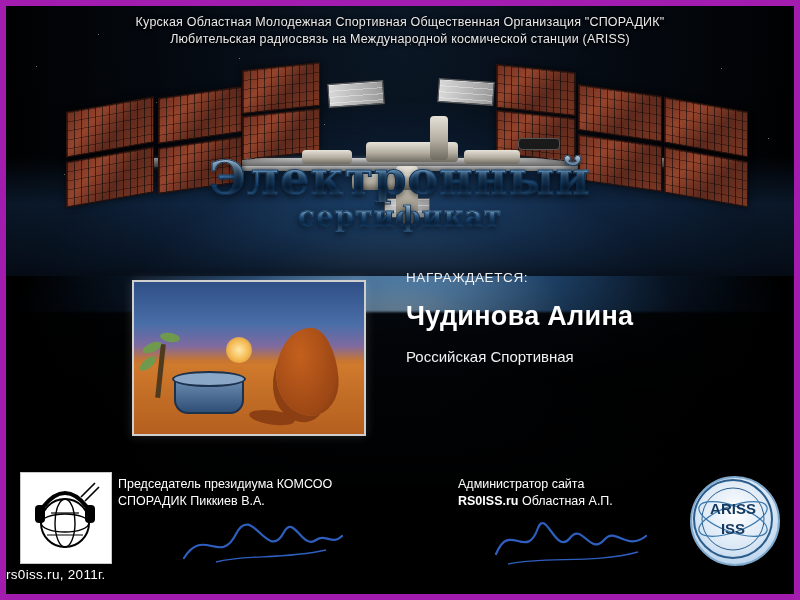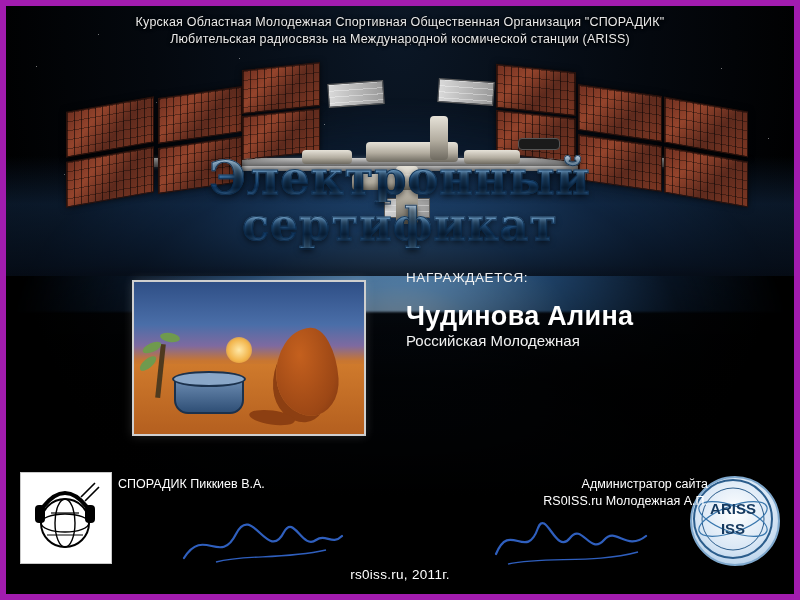--- a/index.html
+++ b/index.html
@@ -143,21 +143,21 @@
     font-weight: bold;
     letter-spacing: 1px;
     background: linear-gradient(to bottom, #dff0ff 0%, #8fc4ef 30%, #2f6fae 52%, #123f70 70%, #5d9ad0 100%);
     -webkit-background-clip: text;
     background-clip: text;
     color: transparent;
     -webkit-text-stroke: 1px rgba(10,40,70,.85);
     text-shadow: 0 2px 6px rgba(0,0,0,.7);
     line-height: 1.05;
   }
-  .title-line.second { font-size: 44px; }
+  .title-line.second { font-size: 28px; }
 
   
   .drawing-frame {
     position: absolute;
     left: 126px;
     top: 274px;
     width: 230px;
     height: 152px;
     border: 2px solid #cfcfcf;
     background: #111;
@@ -221,21 +221,21 @@
   .award-label {
     font-size: 13.5px;
     letter-spacing: .6px;
     color: #f0f0f0;
     margin-bottom: 16px;
   }
   .award-name {
     font-size: 27px;
     font-weight: bold;
     color: #ffffff;
-    margin-bottom: 0;
+    margin-bottom: 16px;
     letter-spacing: .3px;
   }
   .award-country {
     font-size: 15px;
     color: #f2f2f2;
     margin-bottom: 32px;
   }
   .award-reason {
     font-size: 14.5px;
     line-height: 1.45;
@@ -253,23 +253,23 @@
     line-height: 1.35;
   }
   .sig-right {
     position: absolute;
     left: 452px;
     top: 470px;
     width: 250px;
     color: #fff;
     font-size: 12.5px;
     line-height: 1.35;
-    text-align: right;
-  }
-  .sig-right .strong { font-weight: normal; }
+    text-align: left;
+  }
+  .sig-right .strong { font-weight: bold; }
   .scribble {
     position: absolute;
     pointer-events: none;
   }
 
   
   .logo-left {
     position: absolute;
     left: 14px;
     top: 466px;
@@ -289,21 +289,20 @@
     background: radial-gradient(circle at 50% 40%, #ffffff 0%, #d9e7f5 55%, #9ec1e2 100%);
     border: 2px solid #7fa8cd;
     overflow: hidden;
   }
 
   .footer {
     position: absolute;
     left: 0;
     bottom: 12px;
     width: 100%;
-    text-align: center;
     color: #ffffff;
     font-size: 13.5px;
     letter-spacing: .3px;
   }
 </style>
 </head>
 <body>
 
 <div class="certificate">
 
@@ -378,21 +377,21 @@
       <div class="dr-leaf" style="left:26px;bottom:92px;transform:rotate(10deg);"></div>
       <div class="dr-leaf" style="left:4px;bottom:66px;transform:rotate(-40deg);"></div>
       <div class="dr-pot"></div>
       <div class="dr-kangaroo"></div>
     </div>
   </div>
 
   <div class="award">
     <div class="award-label">НАГРАЖДАЕТСЯ:</div>
     <div class="award-name">Чудинова Алина</div>
-    <div class="award-country">Российская Молодежная</div>
+    <div class="award-country">Российская Спортивная</div>
   </div>
 
   <div class="logo-left">
     <svg width="88" height="88" viewBox="0 0 88 88">
       <circle cx="44" cy="50" r="24" fill="none" stroke="#000" stroke-width="2"></circle>
       <ellipse cx="44" cy="50" rx="24" ry="9" fill="none" stroke="#000" stroke-width="1.4"></ellipse>
       <ellipse cx="44" cy="50" rx="10" ry="24" fill="none" stroke="#000" stroke-width="1.4"></ellipse>
       <path d="M22 34 Q44 6 66 34" fill="none" stroke="#000" stroke-width="4"></path>
       <rect x="14" y="32" width="10" height="18" rx="4" fill="#000"></rect>
       <rect x="64" y="32" width="10" height="18" rx="4" fill="#000"></rect>
@@ -407,32 +406,33 @@
       <circle cx="41" cy="41" r="39" fill="none" stroke="#2b5d8c" stroke-width="2"></circle>
       <circle cx="41" cy="41" r="31" fill="none" stroke="#2b5d8c" stroke-width="1"></circle>
       <ellipse cx="41" cy="41" rx="36" ry="13" fill="none" stroke="#3a78ae" stroke-width="1.2" transform="rotate(-20 41 41)"></ellipse>
       <ellipse cx="41" cy="41" rx="36" ry="13" fill="none" stroke="#3a78ae" stroke-width="1.2" transform="rotate(20 41 41)"></ellipse>
       <text x="41" y="36" text-anchor="middle" font-family="Liberation Sans, sans-serif" font-size="15" font-weight="bold" fill="#14385e">ARISS</text>
       <text x="41" y="56" text-anchor="middle" font-family="Liberation Sans, sans-serif" font-size="15" font-weight="bold" fill="#14385e">ISS</text>
     </svg>
   </div>
 
   <div class="sig-left">
+    <div>Председатель президиума КОМСОО</div>
     <div>СПОРАДИК Пиккиев В.А.</div>
   </div>
   <svg class="scribble" style="left:170px;top:508px;" width="170" height="60" viewBox="0 0 170 60">
     <path d="M8 44 C28 12, 44 52, 60 20 S92 50, 108 18 C118 0, 126 36, 140 26 C150 19, 156 32, 166 22" fill="none" stroke="#2f5fbe" stroke-width="2.2" stroke-linecap="round"></path>
     <path d="M40 48 C70 40, 104 46, 150 36" fill="none" stroke="#2f5fbe" stroke-width="1.4"></path>
   </svg>
 
   <div class="sig-right">
     <div>Администратор сайта</div>
     <div>
       <span class="strong">RS0ISS.ru</span>
-      <span>Молодежная А.П.</span>
+      <span>Областная А.П.</span>
     </div>
   </div>
   <svg class="scribble" style="left:480px;top:506px;" width="170" height="62" viewBox="0 0 170 62">
     <path d="M10 42 C24 8, 40 50, 52 16 C60 -4, 70 44, 84 26 C96 10, 104 44, 118 28 C130 14, 140 40, 160 24" fill="none" stroke="#2f5fbe" stroke-width="2.2" stroke-linecap="round"></path>
     <path d="M22 52 C60 44, 108 52, 152 40" fill="none" stroke="#2f5fbe" stroke-width="1.4"></path>
   </svg>
 
   <div class="footer">rs0iss.ru, 2011г.</div>
 </div>
 

